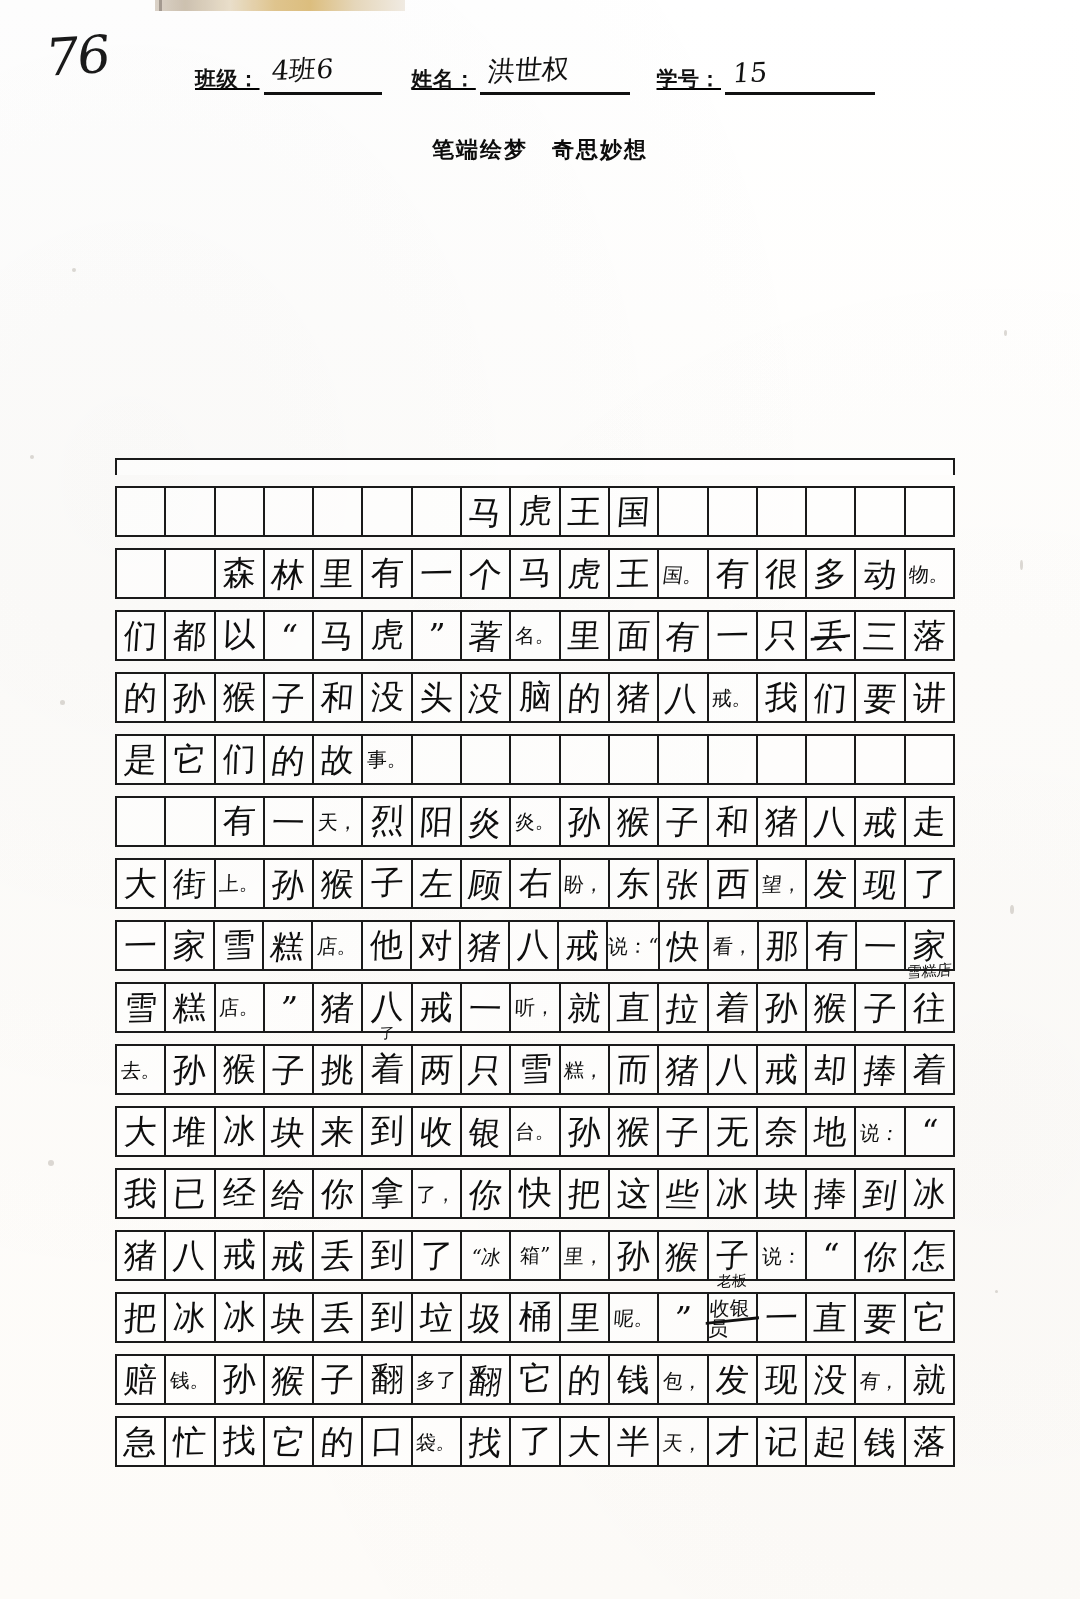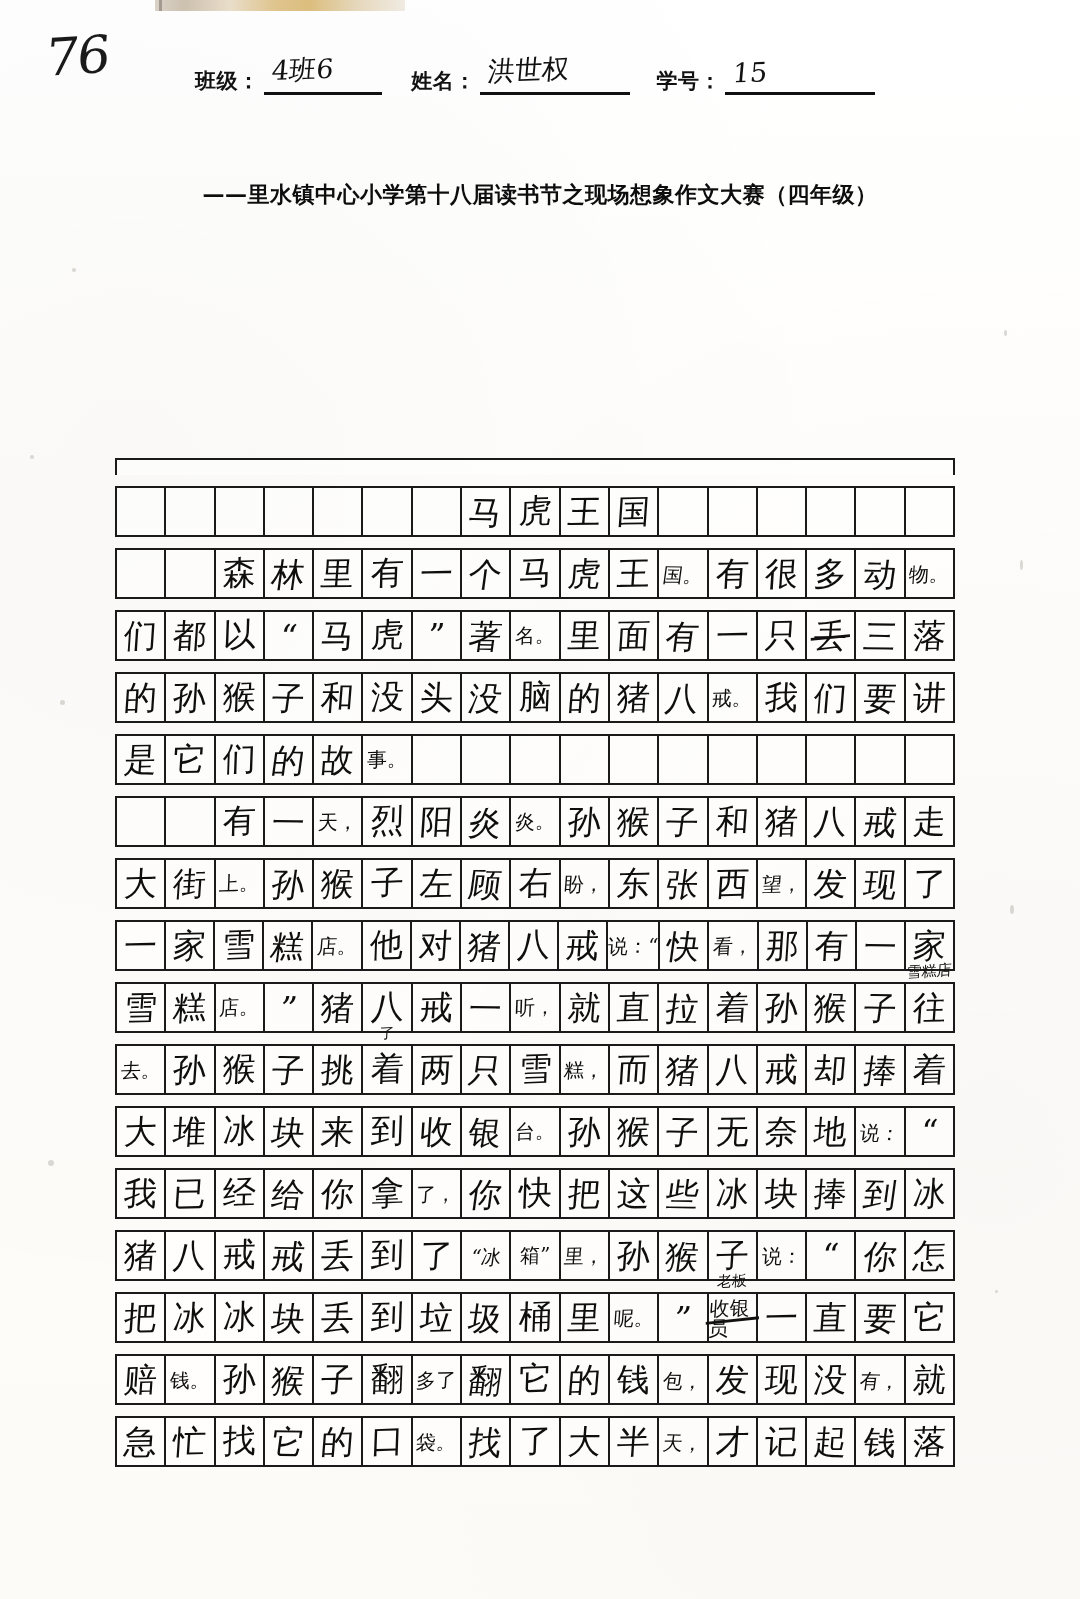--- a/index.html
+++ b/index.html
@@ -70,21 +70,22 @@
   .meta-row {
     position: absolute;
     left: 195px;
     top: 62px;
     width: 680px;
     display: flex;
     align-items: flex-end;
   }
   .meta-field {
     display: flex;
-    align-items: flex-end;
+    align-items: center;
+    text-decoration: underline;
   }
   .meta-label {
     font-size: 21px;
     font-weight: bold;
     color: #111;
     white-space: nowrap;
     letter-spacing: 0.5px;
     font-family: "DejaVu Sans", "Liberation Sans", sans-serif;
   }
   .meta-blank {
@@ -253,21 +254,21 @@
     </div>
     <div class="gap-b"></div>
     <div class="meta-field">
       <span class="meta-label">学号：</span>
       <span class="meta-blank wide">
         <span class="meta-value hand">15</span>
       </span>
     </div>
   </div>
 
-  <div class="title-sub">——里水镇中心小学第十八届读书节之现场想象作文大赛（四年级）</div>
+  <div class="title-main">笔端绘梦　奇思妙想</div>
 
 
   <div class="grid-wrap" id="grid">
       <div class="grid-row header-band"></div>
       <div class="grid-row">
         <div class="cell"></div>
         <div class="cell"></div>
         <div class="cell"></div>
         <div class="cell"></div>
         <div class="cell"></div>

